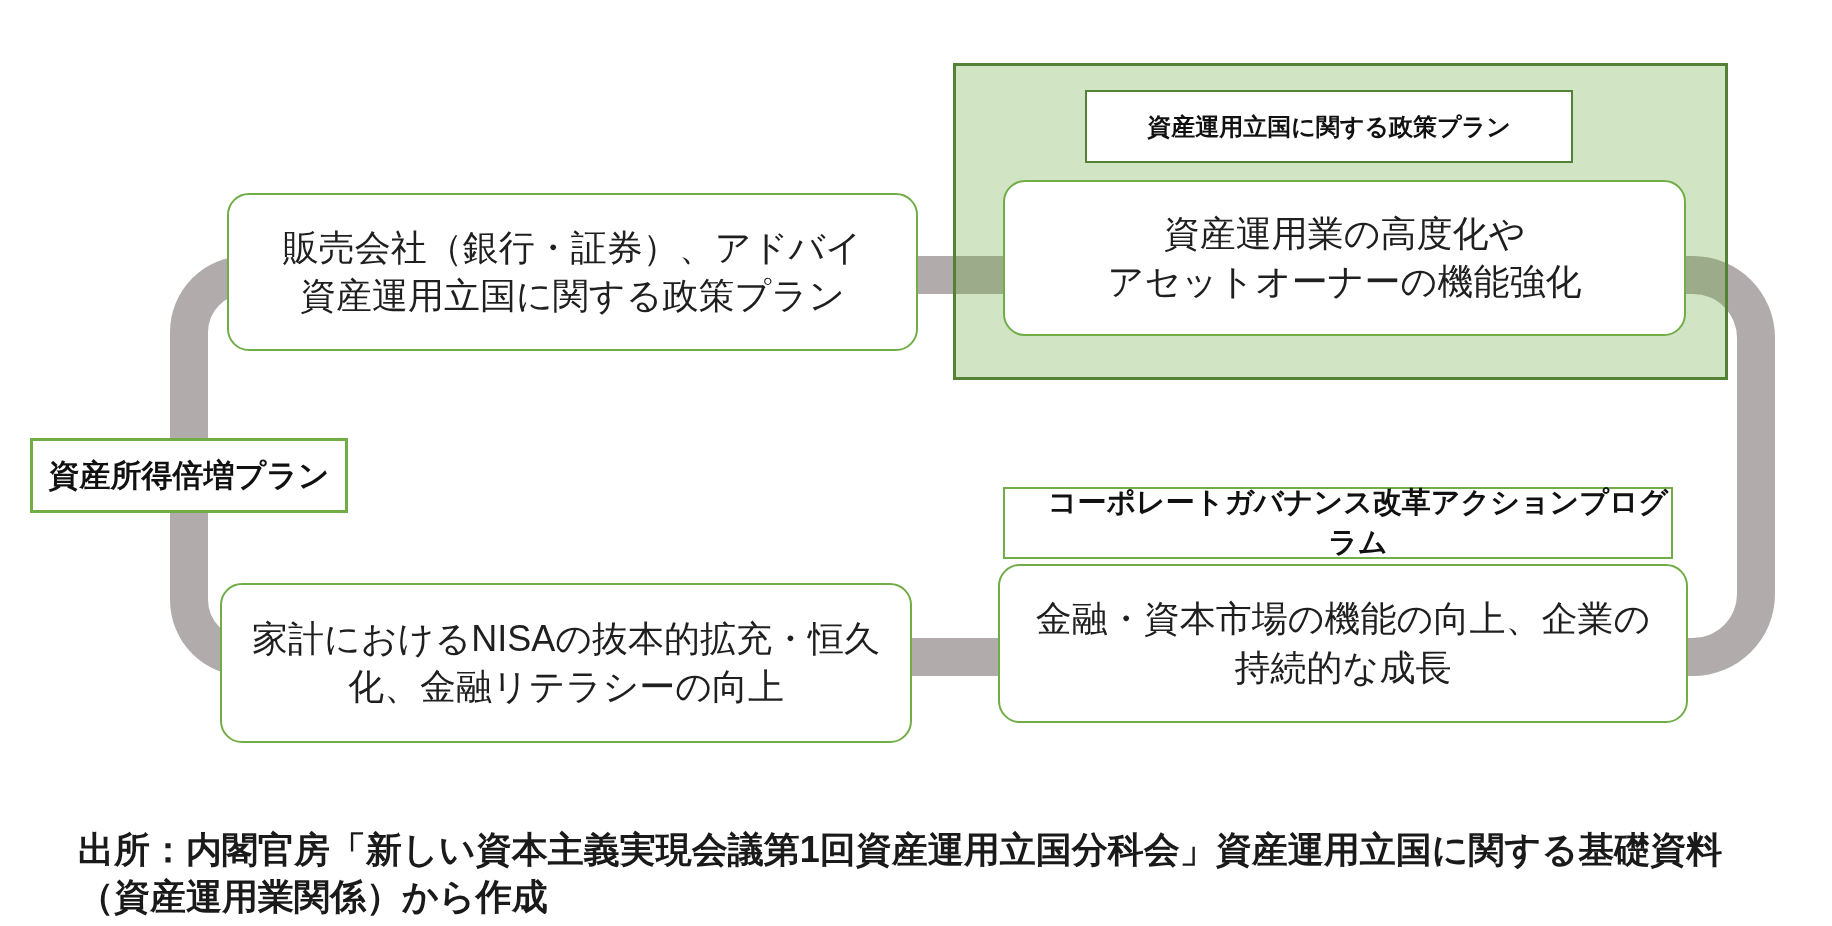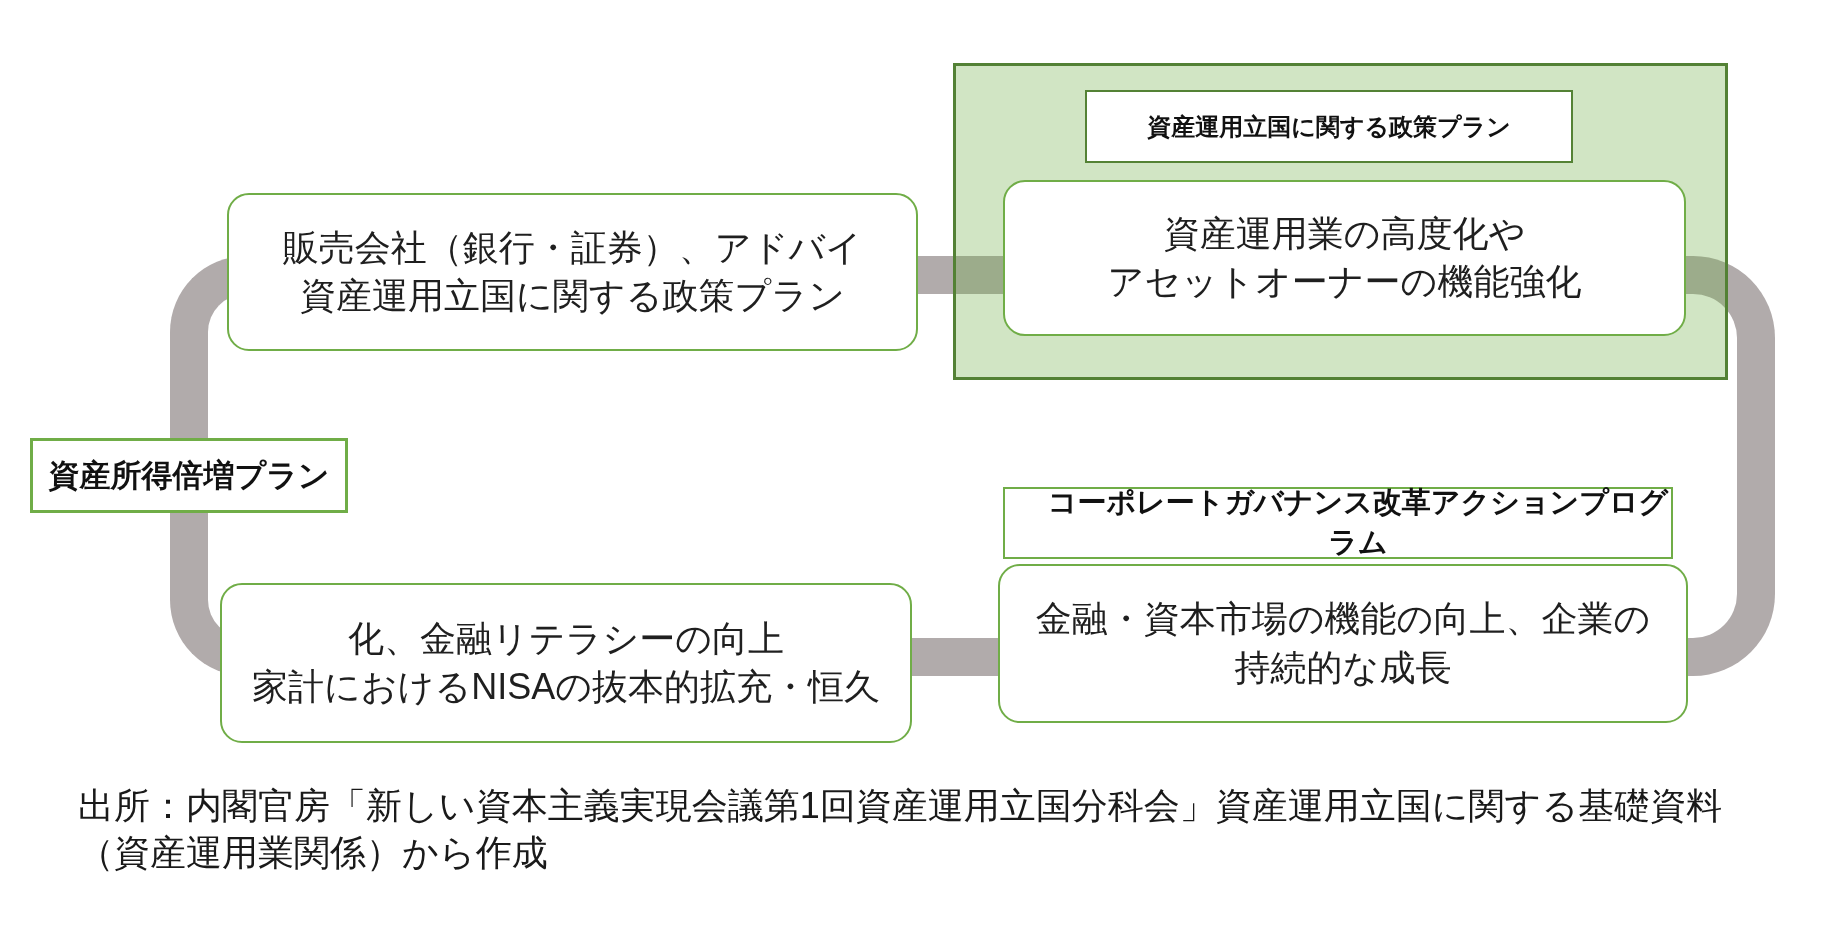--- a/index.html
+++ b/index.html
@@ -74,22 +74,22 @@
     border: 2.5px solid #548235; font-size: 24px;
   }
   .tag-governance {
     left: 1003px; top: 487px; width: 670px; height: 72px;
     border: 2.5px solid #70ad47; font-size: 29px; padding-left: 40px;
   }
 
   
   .source {
     position: absolute; z-index: 4;
-    left: 78px; top: 782px; width: 1720px;
-    font-size: 36px; line-height: 1.31; color: #1a1a1a;
+    left: 78px; top: 826px; width: 1720px;
+    font-size: 36px; line-height: 1.31; color: #1a1a1a; font-weight: bold;
   }
   .source .line { display: block; }
 </style>
 </head>
 <body>
 
 <div class="canvas">
 
   <div class="connector conn-left"></div>
   <div class="connector conn-right"></div>
@@ -102,22 +102,22 @@
     <span class="line">販売会社（銀行・証券）、アドバイ</span>
     <span class="line">資産運用立国に関する政策プラン</span>
   </div>
 
   <div class="node node-top-right">
     <span class="line">資産運用業の高度化や</span>
     <span class="line">アセットオーナーの機能強化</span>
   </div>
 
   <div class="node node-bottom-left">
+    <span class="line">家計におけるNISAの抜本的拡充・恒久</span>
     <span class="line">化、金融リテラシーの向上</span>
-    <span class="line">家計におけるNISAの抜本的拡充・恒久</span>
   </div>
 
   <div class="node node-bottom-right">
     <span class="line">金融・資本市場の機能の向上、企業の</span>
     <span class="line">持続的な成長</span>
   </div>
 
   <div class="tag tag-shotoku">資産所得倍増プラン</div>
 
   <div class="tag tag-rikkoku">資産運用立国に関する政策プラン</div>

